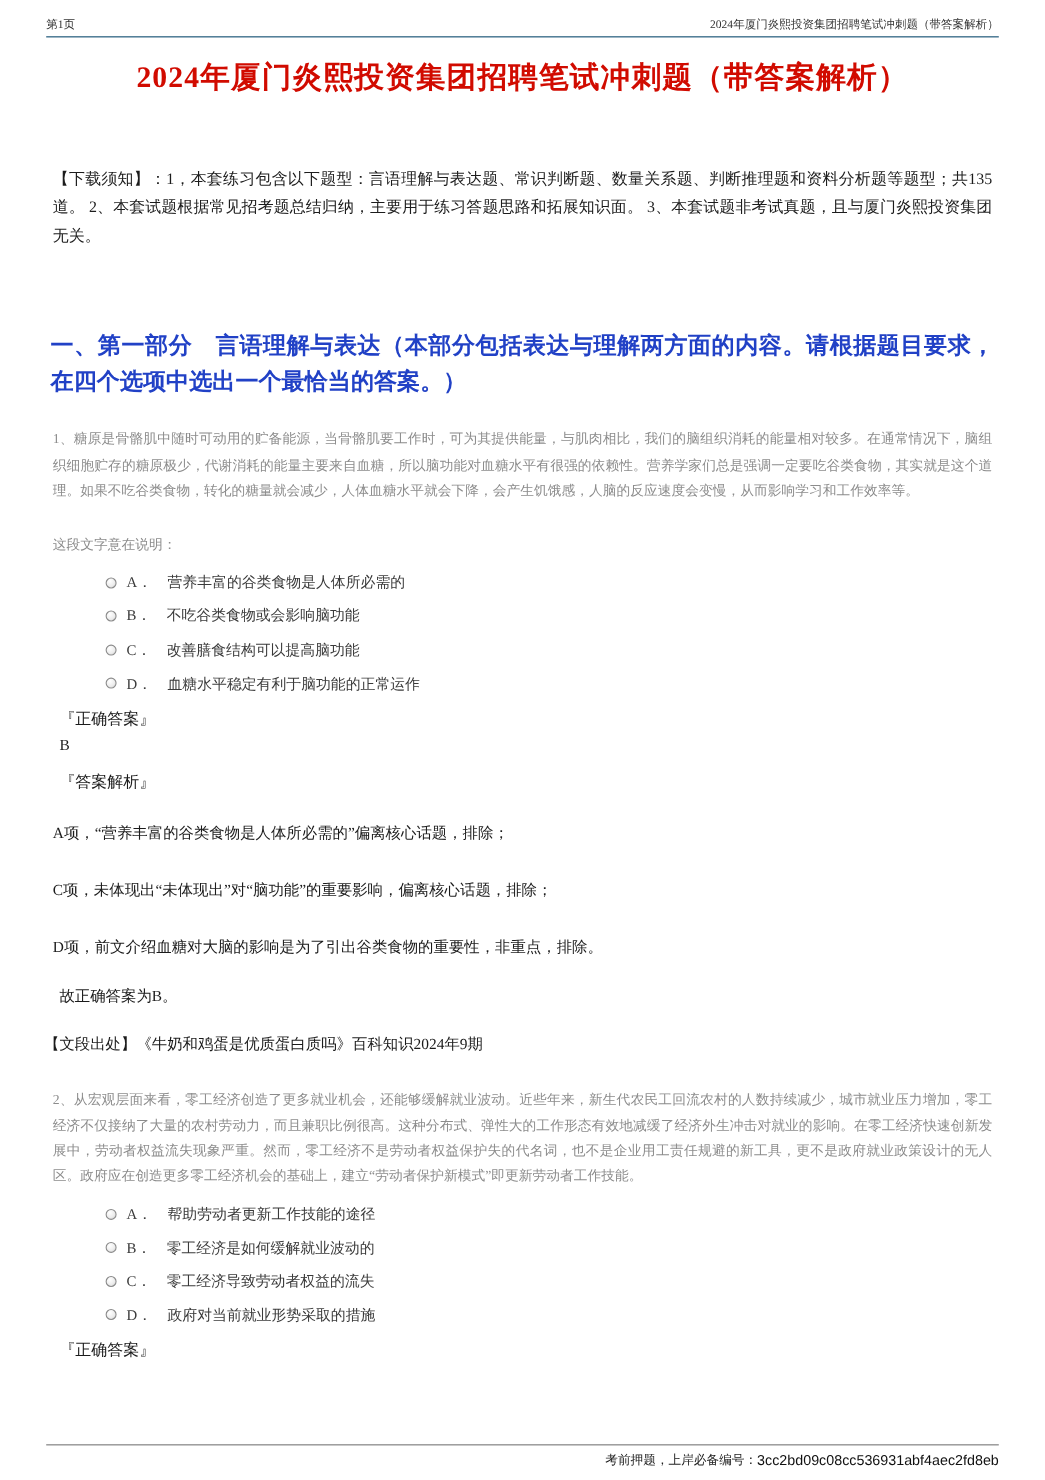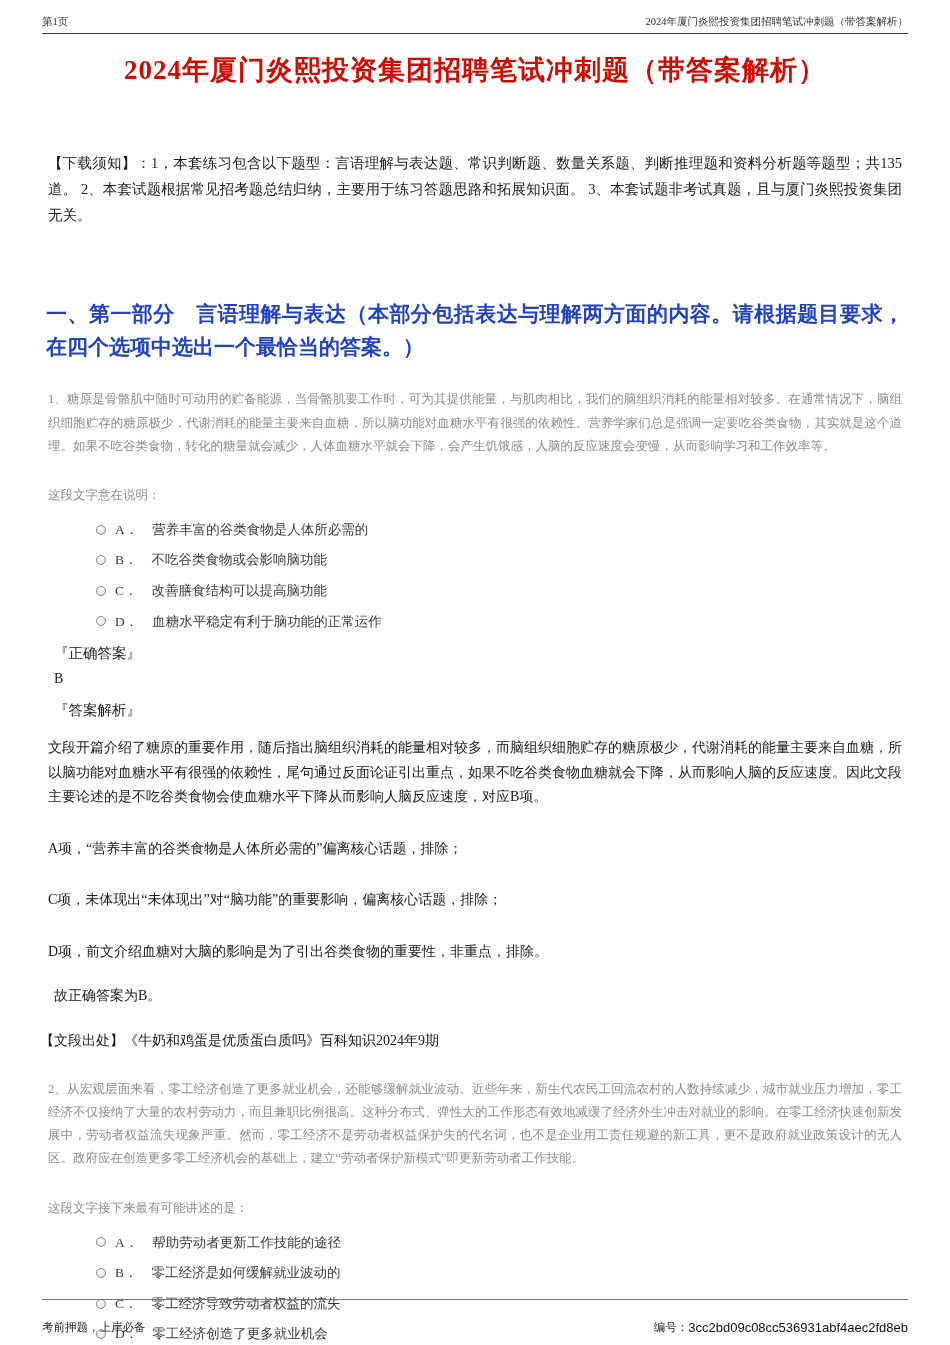--- a/index.html
+++ b/index.html
@@ -53,22 +53,22 @@
     text-align: justify; color: #1b1b1b;
   }
   .analysis-item { margin-top: 27px; }
   .conclusion { margin-top: 20px; margin-left: 54px; }
   .source { margin-top: 20px; margin-left: 40px; }
   .question-block { margin-top: 6px; }
   .q2 { margin-top: 16px; }
   .page-footer {
     position: absolute; left: 42px; right: 42px; bottom: 10px;
     border-top: 1px solid #777;
-    display: flex; justify-content: space-between;
-    padding-top: 20px; font-size: 11.5px; color: #222;
+    display: flex; justify-content: flex-end;
+    padding-top: 6px; font-size: 11.5px; color: #222;
     font-family: "Liberation Sans", sans-serif;
   }
   .footer-right { display: flex; align-items: center; }
   .code-value { font-size: 13px; color: #111; }
 </style>
 </head>
 <body>
 
 <div class="page">
 
@@ -107,52 +107,50 @@
         <span class="radio"></span>
         <span class="opt-label">D．</span>
         <span class="opt-text">血糖水平稳定有利于脑功能的正常运作</span>
       </div>
     </div>
 
     <p class="ans-label">『正确答案』</p>
     <p class="ans-value">B</p>
     <p class="ans-label">『答案解析』</p>
 
-    <p class="analysis">文段开篇介绍了糖原的重要作用，随后指出脑组织消耗的能量相对较多，而脑组织细胞贮存的糖原极少，代谢消耗的能量主要来自血糖，所以脑功能对血糖水平有很强的依赖性，尾句通过反面论证引出重点，如果不吃谷类食物血糖就会下降，从而影响人脑的反应速度。因此文段主要论述的是不吃谷类食物会使血糖水平下降从而影响人脑反应速度，对应B项。</p>
     <p class="analysis analysis-item">A项，“营养丰富的谷类食物是人体所必需的”偏离核心话题，排除；</p>
     <p class="analysis analysis-item">C项，未体现出“未体现出”对“脑功能”的重要影响，偏离核心话题，排除；</p>
     <p class="analysis analysis-item">D项，前文介绍血糖对大脑的影响是为了引出谷类食物的重要性，非重点，排除。</p>
     <p class="analysis conclusion">故正确答案为B。</p>
     <p class="analysis source">【文段出处】《牛奶和鸡蛋是优质蛋白质吗》百科知识2024年9期</p>
   </section>
 
   <section class="question-block q2">
     <p class="stem">2、从宏观层面来看，零工经济创造了更多就业机会，还能够缓解就业波动。近些年来，新生代农民工回流农村的人数持续减少，城市就业压力增加，零工经济不仅接纳了大量的农村劳动力，而且兼职比例很高。这种分布式、弹性大的工作形态有效地减缓了经济外生冲击对就业的影响。在零工经济快速创新发展中，劳动者权益流失现象严重。然而，零工经济不是劳动者权益保护失的代名词，也不是企业用工责任规避的新工具，更不是政府就业政策设计的无人区。政府应在创造更多零工经济机会的基础上，建立“劳动者保护新模式”即更新劳动者工作技能。</p>
-    <p class="stem prompt">这段文字接下来最有可能讲述的是：</p>
 
     <div class="options">
       <div class="option">
         <span class="radio"></span>
         <span class="opt-label">A．</span>
         <span class="opt-text">帮助劳动者更新工作技能的途径</span>
       </div>
       <div class="option">
         <span class="radio"></span>
         <span class="opt-label">B．</span>
         <span class="opt-text">零工经济是如何缓解就业波动的</span>
       </div>
       <div class="option">
         <span class="radio"></span>
         <span class="opt-label">C．</span>
         <span class="opt-text">零工经济导致劳动者权益的流失</span>
       </div>
       <div class="option">
         <span class="radio"></span>
         <span class="opt-label">D．</span>
-        <span class="opt-text">零工经济创造了更多就业机会</span>
+        <span class="opt-text">政府对当前就业形势采取的措施</span>
       </div>
     </div>
 
     <p class="ans-label">『正确答案』</p>
 
   </section>
 
   <footer class="page-footer">
     <span>考前押题，上岸必备</span>
     <span class="footer-right">

